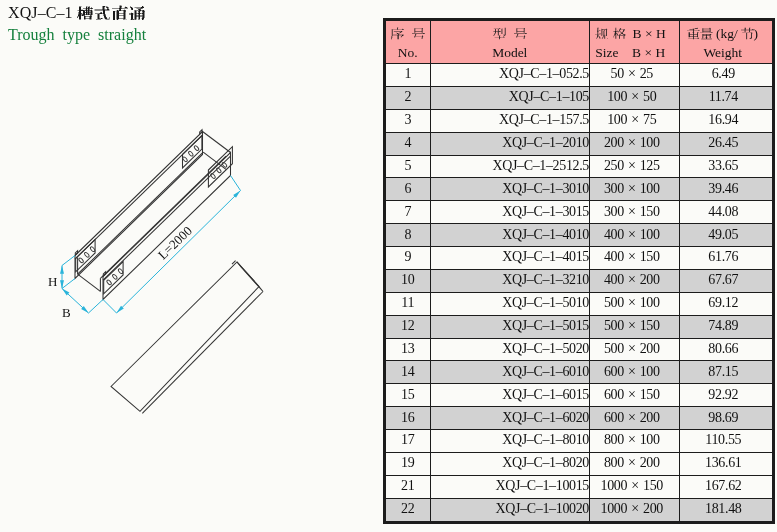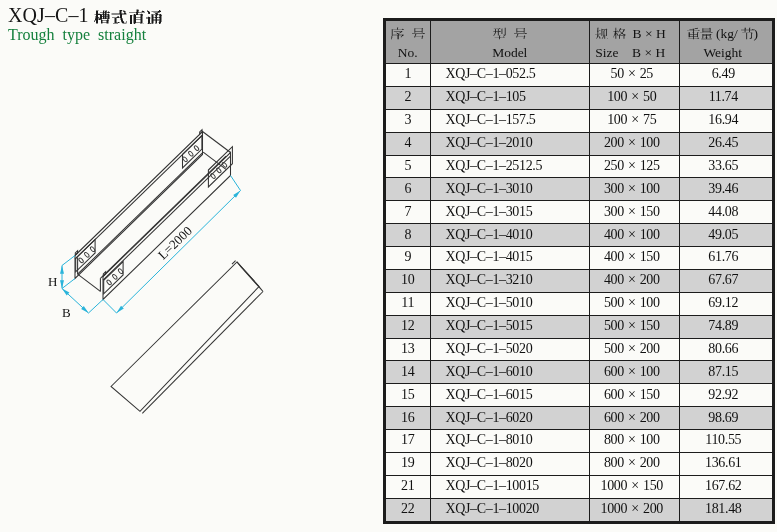--- a/index.html
+++ b/index.html
@@ -1,32 +1,32 @@
 <!DOCTYPE html>
 <html><head><meta charset="utf-8"><style>
 html,body{margin:0;padding:0}
 body{width:777px;height:532px;position:relative;overflow:hidden;background:#fbfbf8;
  font-family:"Liberation Serif",serif;}
-#t1{position:absolute;left:8px;top:4px;font-size:20px;color:#141414;letter-spacing:.1px}
+#t1{position:absolute;left:8px;top:4px;font-size:16px;color:#141414;letter-spacing:.1px}
 #t1 svg{margin-right:1.5px}
 #t2{position:absolute;left:8px;top:26px;font-size:16px;color:#15803d;word-spacing:4px}
 #spec{position:absolute;left:383px;top:18px;width:392px;height:506px;
  border-collapse:collapse;table-layout:fixed;font-size:13.5px;color:#111;border:3px solid #1c1c1c}
 #spec tbody{font-size:14px;letter-spacing:-0.35px}
 #spec td{border:1px solid #1c1c1c;text-align:center;vertical-align:middle;padding:0}
-#spec thead td{background:#a3a3a3}
+#spec thead td{background:#fca5a5}
 #spec tr.h1 td{height:40px;vertical-align:middle;line-height:19.5px;padding-top:2px!important}
 .gp{display:inline-block;width:8px}
 .gp2{display:inline-block;width:5px}
 .pr8{padding-right:8px!important}
 .pr6{padding-right:6px!important}
 #spec tbody tr.g td{background:#d2d2d2}
 #spec tbody td{padding-bottom:1px}
 #spec td.sz{word-spacing:1px;padding-right:5px}
-#spec td.ml{text-align:left;padding-left:15px}
+#spec td.ml{text-align:right;padding-left:7px}
 #spec td.wt{padding-right:5px}
 </style></head><body>
 
 <div id="t1">XQJ–C–1 <svg width="16" height="16" viewBox="0 0 32 32" style="vertical-align:-2.5px">
       <path d="M4 3h5v1h-5zM18 3h3v1h-3zM23 3h3v1h-3zM4 4h4v1h-4zM18 4h3v1h-3zM22 4h4v1h-4zM4 5h4v1h-4zM18 5h2v1h-2zM22 5h3v1h-3zM28 5h2v1h-2zM4 6h4v1h-4zM18 6h3v1h-3zM22 6h3v1h-3zM27 6h4v1h-4zM4 7h4v1h-4zM12 7h20v1h-20zM4 8h4v1h-4zM17 8h4v1h-4zM22 8h3v1h-3zM4 9h4v1h-4zM9 9h2v1h-2zM18 9h2v1h-2zM22 9h3v1h-3zM28 9h1v1h-1zM4 10h11v1h-11zM17 10h4v1h-4zM22 10h3v1h-3zM27 10h3v1h-3zM1 11h30v1h-30zM4 12h4v1h-4zM12 12h4v1h-4zM18 12h3v1h-3zM22 12h3v1h-3zM27 12h4v1h-4zM4 13h4v1h-4zM12 13h4v1h-4zM18 13h3v1h-3zM22 13h3v1h-3zM27 13h4v1h-4zM3 14h5v1h-5zM12 14h4v1h-4zM17 14h4v1h-4zM22 14h3v1h-3zM27 14h4v1h-4zM3 15h5v1h-5zM12 15h19v1h-19zM3 16h6v1h-6zM12 16h4v1h-4zM18 16h3v1h-3zM22 16h3v1h-3zM27 16h4v1h-4zM3 17h8v1h-8zM12 17h4v1h-4zM18 17h3v1h-3zM22 17h3v1h-3zM27 17h4v1h-4zM3 18h5v1h-5zM9 18h2v1h-2zM12 18h4v1h-4zM18 18h3v1h-3zM22 18h3v1h-3zM27 18h4v1h-4zM2 19h6v1h-6zM9 19h22v1h-22zM2 20h6v1h-6zM9 20h7v1h-7zM27 20h3v1h-3zM2 21h6v1h-6zM9 21h3v1h-3zM13 21h2v1h-2zM26 21h2v1h-2zM1 22h2v1h-2zM4 22h4v1h-4zM14 22h3v1h-3zM25 22h4v1h-4zM1 23h2v1h-2zM4 23h4v1h-4zM14 23h16v1h-16zM0 24h2v1h-2zM4 24h4v1h-4zM14 24h3v1h-3zM25 24h4v1h-4zM0 25h1v1h-1zM4 25h4v1h-4zM14 25h3v1h-3zM25 25h4v1h-4zM4 26h4v1h-4zM14 26h3v1h-3zM25 26h4v1h-4zM4 27h4v1h-4zM14 27h15v1h-15zM4 28h4v1h-4zM14 28h3v1h-3zM25 28h4v1h-4z" fill="#1a1a1a"></path>
     </svg><svg width="16" height="16" viewBox="0 0 32 32" style="vertical-align:-2.5px">
       <path d="M17 2h5v1h-5zM17 3h5v1h-5zM23 3h4v1h-4zM17 4h4v1h-4zM24 4h5v1h-5zM17 5h4v1h-4zM25 5h4v1h-4zM17 6h4v1h-4zM26 6h3v1h-3zM17 7h4v1h-4zM27 7h2v1h-2zM17 8h4v1h-4zM26 8h4v1h-4zM1 9h30v1h-30zM1 10h30v1h-30zM18 11h4v1h-4zM18 12h4v1h-4zM18 13h4v1h-4zM13 14h2v1h-2zM18 14h4v1h-4zM13 15h3v1h-3zM18 15h4v1h-4zM11 16h6v1h-6zM18 16h4v1h-4zM2 17h15v1h-15zM18 17h4v1h-4zM7 18h4v1h-4zM19 18h4v1h-4zM7 19h4v1h-4zM19 19h4v1h-4zM7 20h4v1h-4zM19 20h4v1h-4zM7 21h4v1h-4zM19 21h5v1h-5zM7 22h4v1h-4zM20 22h4v1h-4zM7 23h4v1h-4zM20 23h4v1h-4zM7 24h4v1h-4zM20 24h5v1h-5zM31 24h1v1h-1zM7 25h4v1h-4zM21 25h5v1h-5zM30 25h1v1h-1zM7 26h4v1h-4zM14 26h4v1h-4zM21 26h5v1h-5zM30 26h1v1h-1zM7 27h9v1h-9zM22 27h5v1h-5zM29 27h2v1h-2zM4 28h10v1h-10zM23 28h8v1h-8z" fill="#1a1a1a"></path>
     </svg><svg width="16" height="16" viewBox="0 0 32 32" style="vertical-align:-2.5px">
       <path d="M15 1h4v1h-4zM15 2h5v1h-5zM15 3h4v1h-4zM27 3h1v1h-1zM15 4h4v1h-4zM26 4h4v1h-4zM15 5h4v1h-4zM25 5h6v1h-6zM0 6h32v1h-32zM14 7h5v1h-5zM15 8h3v1h-3zM14 9h4v1h-4zM24 9h1v1h-1zM9 10h3v1h-3zM14 10h4v1h-4zM23 10h4v1h-4zM10 11h18v1h-18zM2 12h5v1h-5zM9 12h5v1h-5zM23 12h5v1h-5zM2 13h4v1h-4zM9 13h5v1h-5zM23 13h4v1h-4zM2 14h4v1h-4zM9 14h5v1h-5zM23 14h4v1h-4zM2 15h4v1h-4zM9 15h5v1h-5zM23 15h4v1h-4zM2 16h4v1h-4zM9 16h18v1h-18zM2 17h4v1h-4zM9 17h5v1h-5zM23 17h4v1h-4zM2 18h4v1h-4zM9 18h5v1h-5zM23 18h4v1h-4zM2 19h4v1h-4zM9 19h5v1h-5zM23 19h4v1h-4zM2 20h4v1h-4zM9 20h5v1h-5zM23 20h4v1h-4zM2 21h4v1h-4zM9 21h18v1h-18zM2 22h4v1h-4zM9 22h5v1h-5zM23 22h4v1h-4zM2 23h4v1h-4zM9 23h5v1h-5zM23 23h4v1h-4zM2 24h4v1h-4zM9 24h5v1h-5zM23 24h4v1h-4zM2 25h4v1h-4zM9 25h5v1h-5zM23 25h4v1h-4zM2 26h4v1h-4zM9 26h5v1h-5zM23 26h4v1h-4zM2 27h4v1h-4zM9 27h18v1h-18zM2 28h4v1h-4zM9 28h4v1h-4zM23 28h4v1h-4zM2 29h4v1h-4zM10 29h2v1h-2zM23 29h1v1h-1zM28 29h1v1h-1z" fill="#1a1a1a"></path>
     </svg><svg width="16" height="16" viewBox="0 0 32 32" style="vertical-align:-2.5px">

